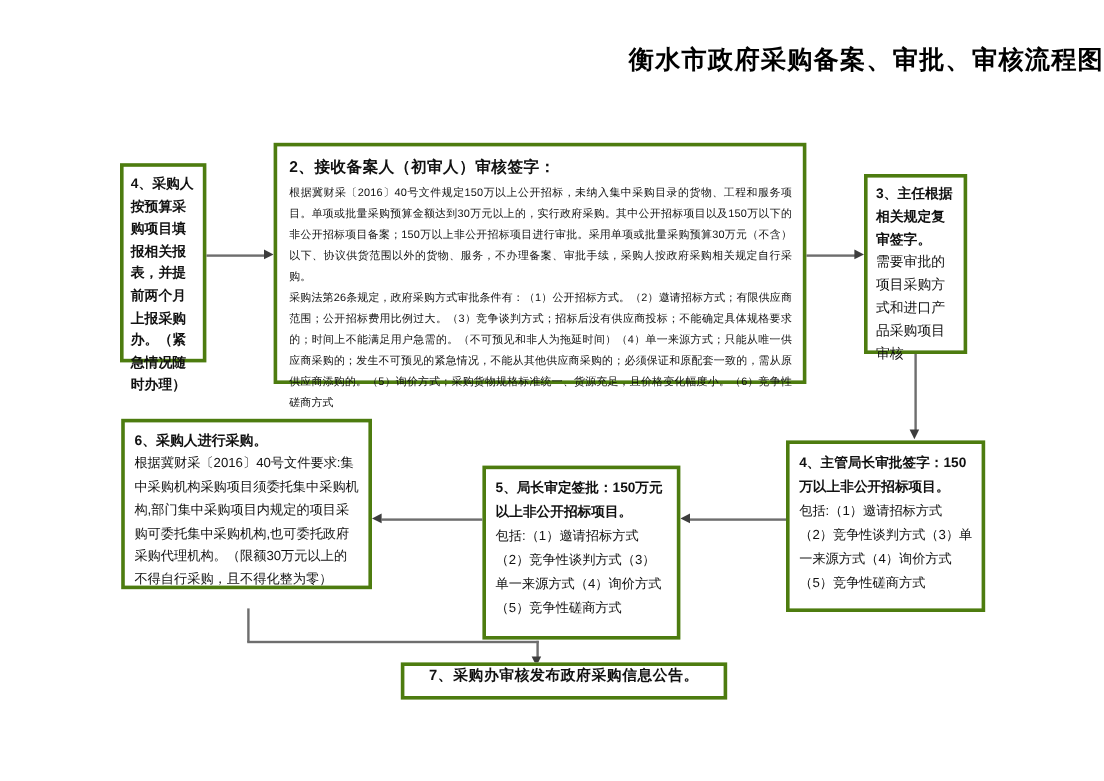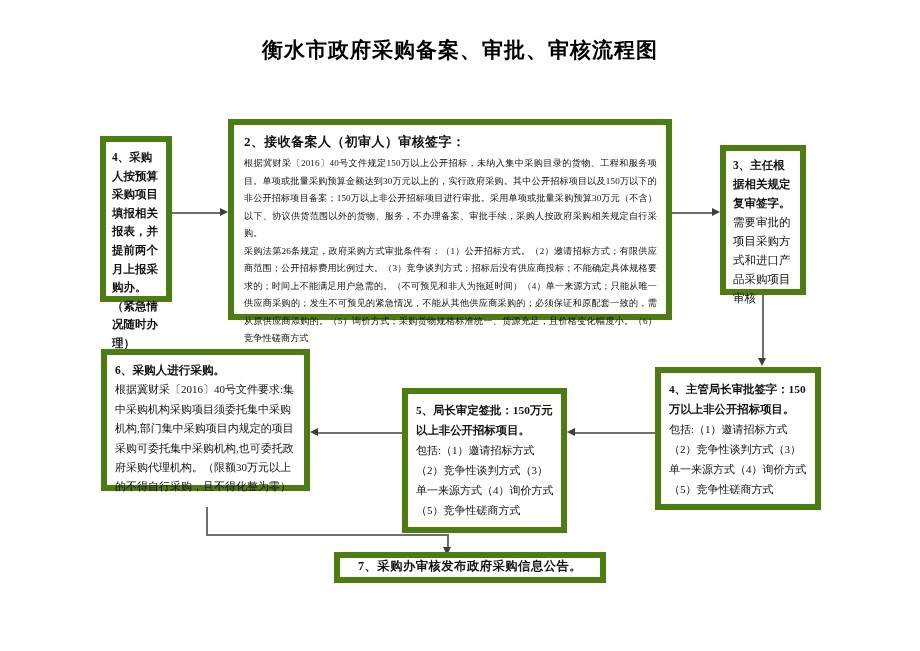--- a/index.html
+++ b/index.html
@@ -10,34 +10,34 @@
     color:#000;
     position:relative;
     overflow:hidden;
   }
 
   .canvas{position:absolute;left:0;top:0;width:920px;height:651px;}
 
   .title{
     position:absolute;
     left:0;top:36px;width:920px;
-    text-align:center;
+    text-align:right;
     font-family:"DejaVu Serif","Liberation Serif",serif;
     font-weight:bold;
     font-size:21px;
     letter-spacing:1px;
     color:#000;
   }
 
   .box{
     position:absolute;
-    border:6px solid #4d7c0f;
+    border:3px solid #4d7c0f;
     background:#fff;
     box-sizing:border-box;
-    font-family:Liberation Serif, serif;
+    font-family:Liberation Sans, sans-serif;
     color:#111;
   }
   .box .hd{
     font-weight:bold;
     display:block;
   }
   .box .bd{
     display:block;
   }
 

